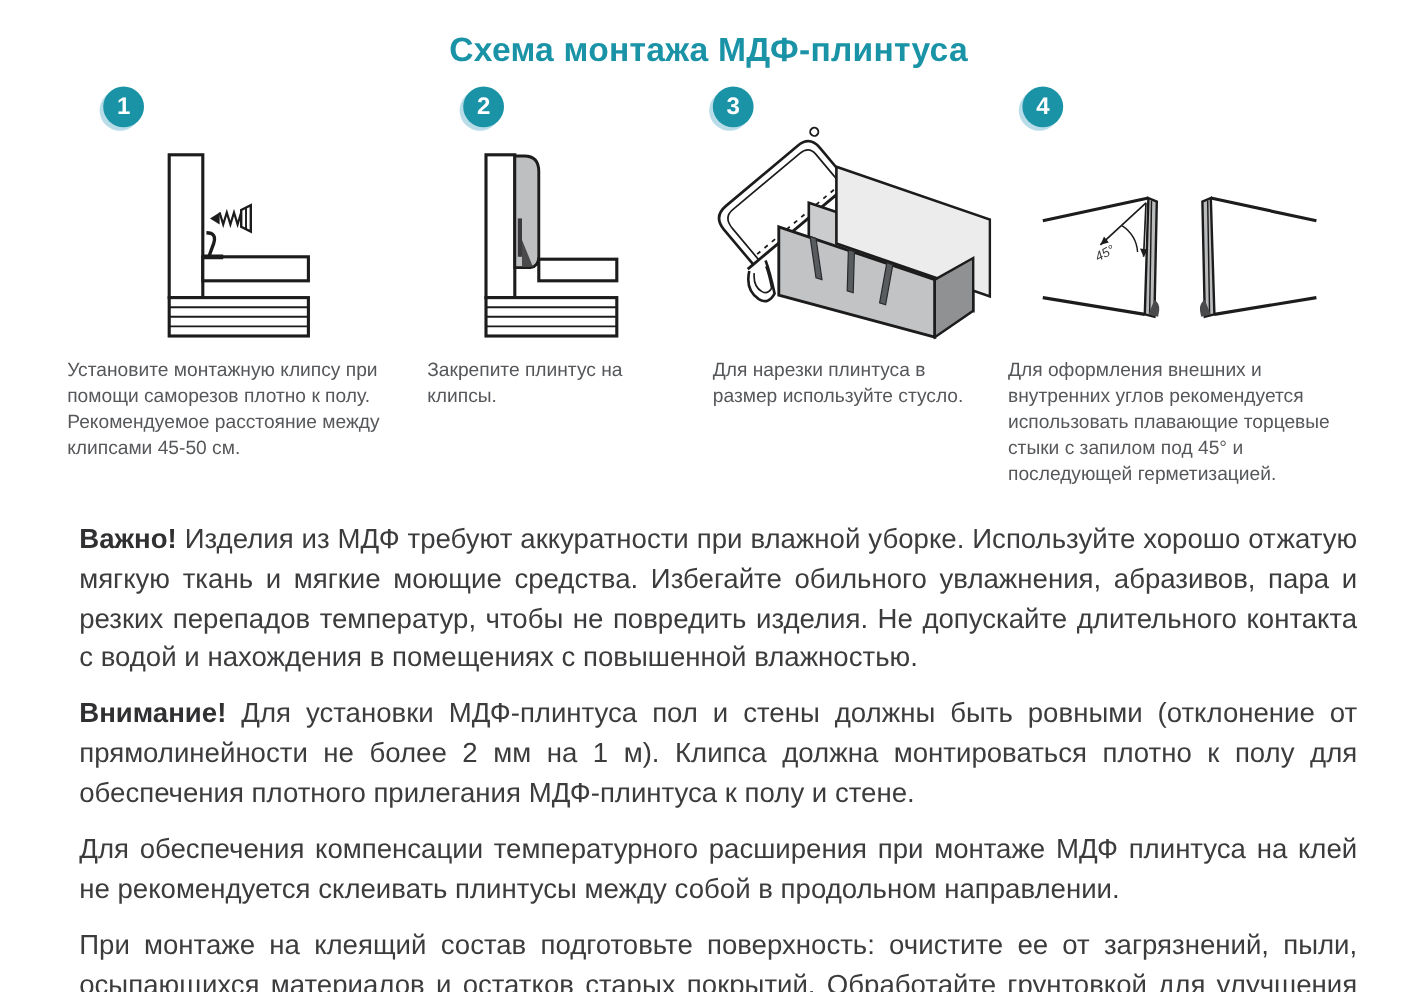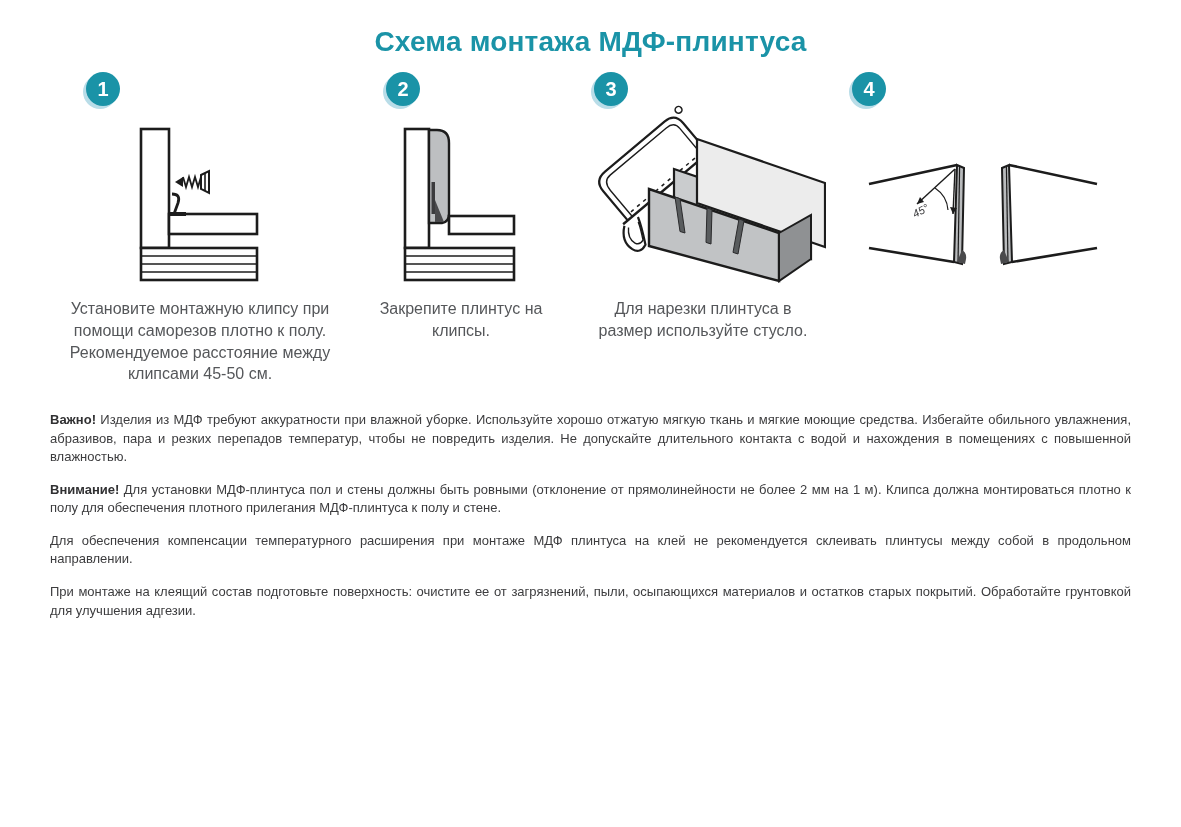--- a/index.html
+++ b/index.html
@@ -23,27 +23,27 @@
     background:#1a93a7;color:#fff;font-weight:bold;font-size:20px;
     display:flex;align-items:center;justify-content:center;
     box-shadow:-3px 3px 0 0 #b9dde8;
   }
   .step3 .badge{left:22px;}
   .step4 .badge{left:18px;}
   .diagram{
     height:212px;display:flex;align-items:flex-end;justify-content:center;
   }
   .caption{
-    margin-top:14px;text-align:center;font-size:16px;line-height:1.36;
+    margin-top:14px;font-size:16px;line-height:1.36;
     color:#55575a;padding:0 6px;
   }
   .step3 .caption{padding:0 22px;}
   .bodytext{margin-top:26px;width:1081px;}
   .bodytext p{
-    font-size:13px;line-height:1.43;text-align:justify;margin:0 0 14px 0;color:#3c3c3e;
+    font-size:23px;line-height:1.43;text-align:justify;margin:0 0 14px 16px;color:#3c3c3e;
   }
   .bodytext p b{color:#303032;}
   svg{display:block;}
 </style>
 </head>
 <body>
 
 <div class="page">
 
   <h1 class="title">Схема монтажа МДФ-плинтуса</h1>
@@ -161,20 +161,21 @@
           <path d="M68,32 q12,8 13,22" fill="none" stroke="#1c1c1c" stroke-width="1.2"></path>
           <text x="48" y="62" font-size="11" font-style="italic" fill="#3c3c3e" transform="rotate(-28 48 62)">45°</text>
 
           <path d="M142,9 L230,28" fill="none" stroke="#1c1c1c" stroke-width="2.6"></path>
           <path d="M145,106 L230,92" fill="none" stroke="#1c1c1c" stroke-width="2.6"></path>
           <polygon points="135,12 142,9 145,106 137,108" fill="#b9bbbd" stroke="#1c1c1c" stroke-width="2"></polygon>
           <line x1="139.4" y1="11" x2="141" y2="107" stroke="#1c1c1c" stroke-width="1.2"></line>
           <path d="M137,94 q-5,3 -4,9 l1,5 8,-2 Z" fill="#4a4a4c"></path>
         </svg>
       </div>
+      <div class="caption">Для оформления внешних и внутренних углов рекомендуется использовать плавающие торцевые стыки с запилом под 45° и последующей герметизацией.</div>
     </div>
 
   </div>
 
   <div class="bodytext">
     <p><b>Важно!</b> <span>Изделия из МДФ требуют аккуратности при влажной уборке. Используйте хорошо отжатую мягкую ткань и мягкие моющие средства. Избегайте обильного увлажнения, абразивов, пара и резких перепадов температур, чтобы не повредить изделия. Не допускайте длительного контакта с водой и нахождения в помещениях с повышенной влажностью.</span></p>
     <p><b>Внимание!</b> <span>Для установки МДФ-плинтуса пол и стены должны быть ровными (отклонение от прямолинейности не более 2 мм на 1 м). Клипса должна монтироваться плотно к полу для обеспечения плотного прилегания МДФ-плинтуса к полу и стене.</span></p>
     <p><b></b> <span>Для обеспечения компенсации температурного расширения при монтаже МДФ плинтуса на клей не рекомендуется склеивать плинтусы между собой в продольном направлении.</span></p>
     <p><b></b> <span>При монтаже на клеящий состав подготовьте поверхность: очистите ее от загрязнений, пыли, осыпающихся материалов и остатков старых покрытий. Обработайте грунтовкой для улучшения адгезии.</span></p>
 

